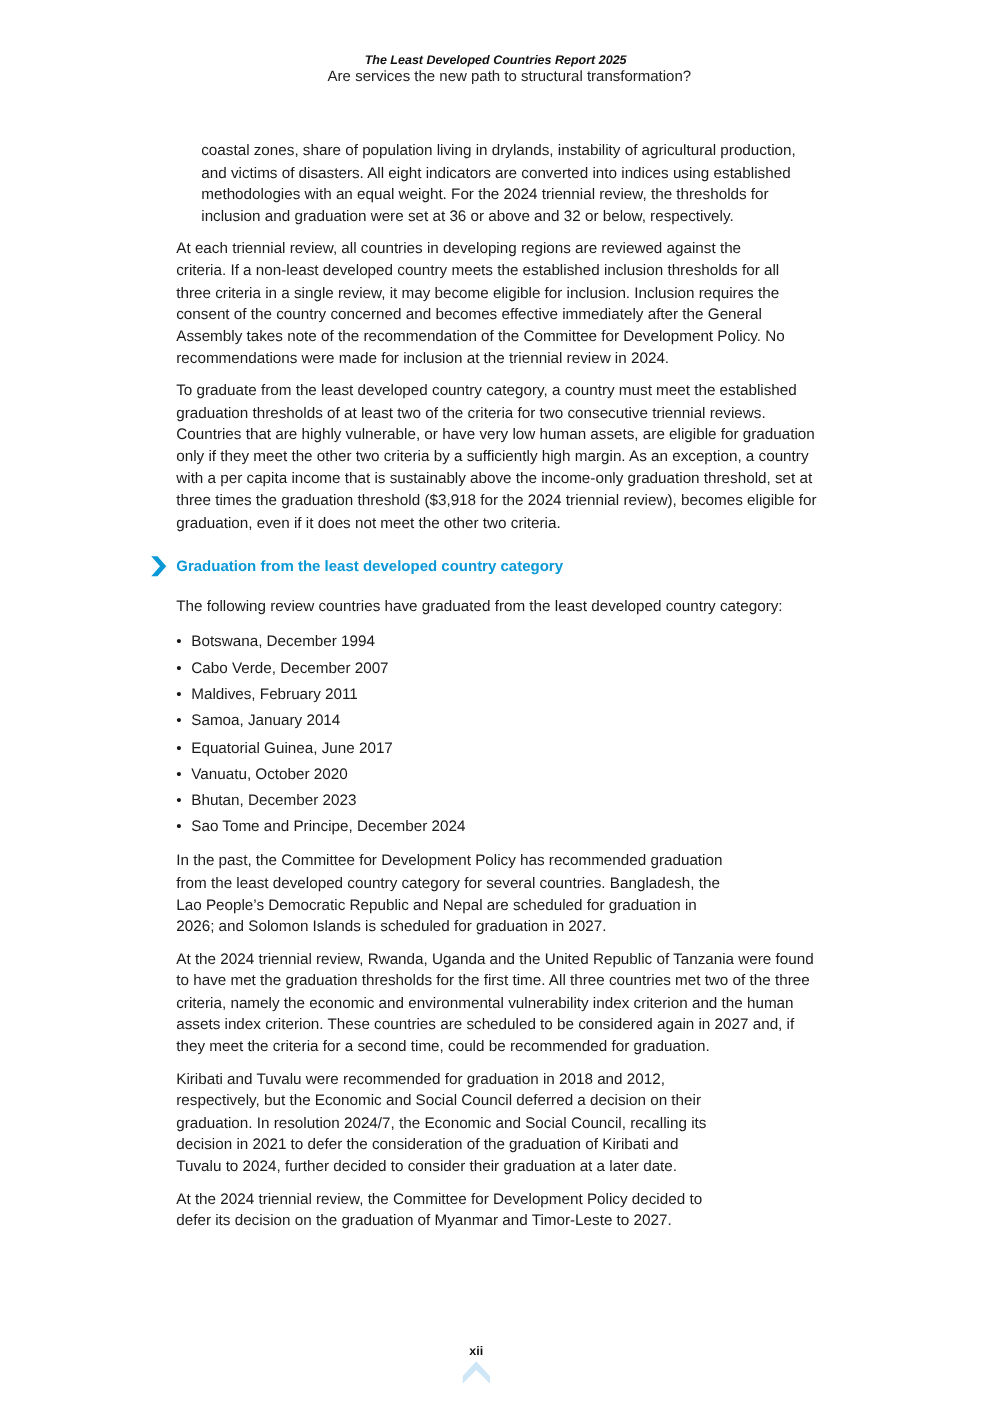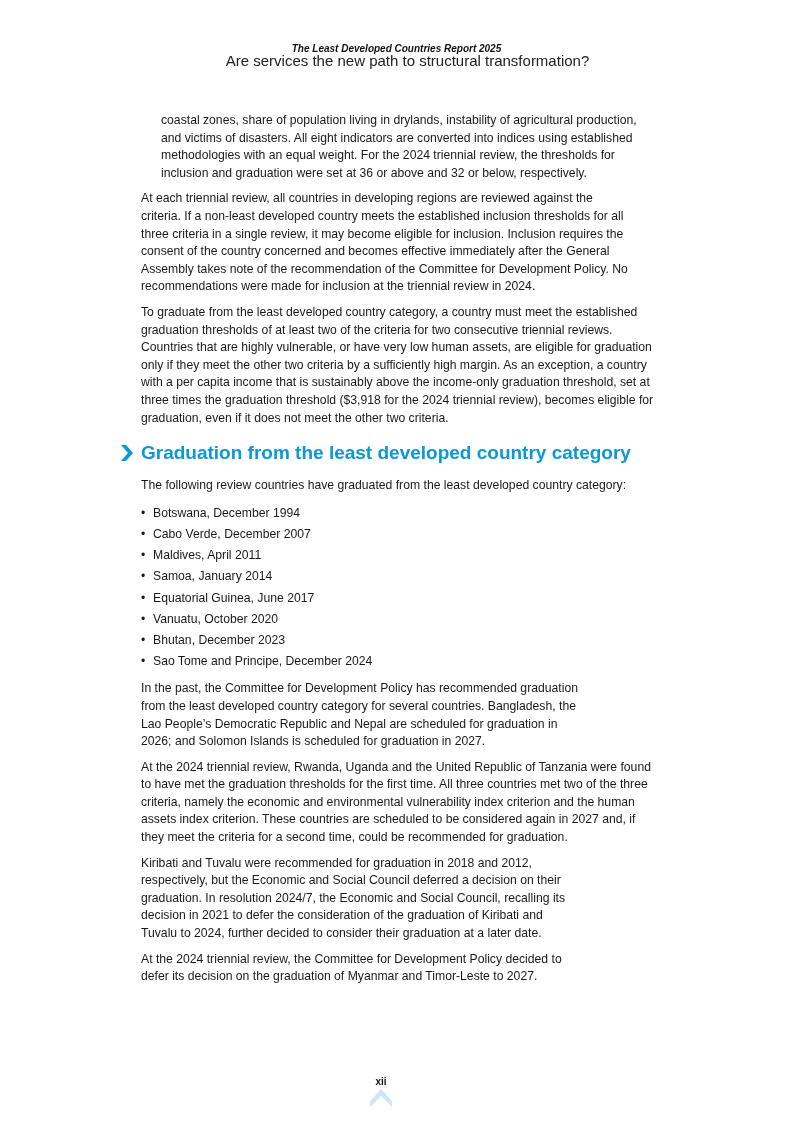--- a/index.html
+++ b/index.html
@@ -4,30 +4,30 @@
 <style>
   html, body { margin: 0; padding: 0; background: #ffffff; }
   body {
     width: 793px; height: 1121px; position: relative; overflow: hidden;
     font-family: "Liberation Sans", sans-serif; color: #1a1a1a;
   }
   .header {
     position: absolute; top: 42px; left: 0; width: 793px; text-align: center;
   }
   .header .title { font-size: 10px; font-weight: bold; line-height: 13px; color: #111; font-style: italic; }
-  .header .subtitle { font-size: 15px; line-height: 12px; color: #222; padding-left: 22px; }
+  .header .subtitle { font-size: 12px; line-height: 12px; color: #222; padding-left: 22px; }
   .content {
     position: absolute; top: 112px; left: 141px; width: 520px;
     font-size: 12.2px; line-height: 17.6px;
   }
   .content p { margin: 0 0 8px 0; }
   .indented { margin-left: 20px !important; }
   .section-heading {
     position: relative; margin: 14px 0 12px -22px;
-    font-size: 19px; font-weight: bold; color: #0a98d6; line-height: 24px;
+    font-size: 12px; font-weight: bold; color: #0a98d6; line-height: 24px;
     display: flex; align-items: center;
   }
   .section-heading .chev {
     width: 16px; height: 20px; margin-right: 6px; display: inline-block;
   }
   ul.grads { list-style: none; margin: 0 0 8px 0; padding: 0; }
   ul.grads li { position: relative; padding-left: 12px; line-height: 21.2px; }
   ul.grads li .bullet {
     position: absolute; left: 0; top: 0;
   }
@@ -57,21 +57,21 @@
       <polygon points="2,2 7,2 14,10 7,18 2,18 9,10" fill="#0a98d6"></polygon>
     </svg>
     <span>Graduation from the least developed country category</span>
   </h2>
 
   <p>The following review countries have graduated from the least developed country category:</p>
 
   <ul class="grads">
     <li><span class="bullet">•</span><span>Botswana, December 1994</span></li>
     <li><span class="bullet">•</span><span>Cabo Verde, December 2007</span></li>
-    <li><span class="bullet">•</span><span>Maldives, April 2011</span></li>
+    <li><span class="bullet">•</span><span>Maldives, February 2011</span></li>
     <li><span class="bullet">•</span><span>Samoa, January 2014</span></li>
     <li><span class="bullet">•</span><span>Equatorial Guinea, June 2017</span></li>
     <li><span class="bullet">•</span><span>Vanuatu, October 2020</span></li>
     <li><span class="bullet">•</span><span>Bhutan, December 2023</span></li>
     <li><span class="bullet">•</span><span>Sao Tome and Principe, December 2024</span></li>
   </ul>
 
   <p style="width:450px">In the past, the Committee for Development Policy has recommended graduation from the least developed country category for several countries. Bangladesh, the Lao People’s Democratic Republic and Nepal are scheduled for graduation in 2026; and Solomon Islands is scheduled for graduation in 2027.</p>
   <p style="width:510px">At the 2024 triennial review, Rwanda, Uganda and the United Republic of Tanzania were found to have met the graduation thresholds for the first time. All three countries met two of the three criteria, namely the economic and environmental vulnerability index criterion and the human assets index criterion. These countries are scheduled to be considered again in 2027 and, if they meet the criteria for a second time, could be recommended for graduation.</p>
   <p style="width:430px">Kiribati and Tuvalu were recommended for graduation in 2018 and 2012, respectively, but the Economic and Social Council deferred a decision on their graduation. In resolution 2024/7, the Economic and Social Council, recalling its decision in 2021 to defer the consideration of the graduation of Kiribati and Tuvalu to 2024, further decided to consider their graduation at a later date.</p>

